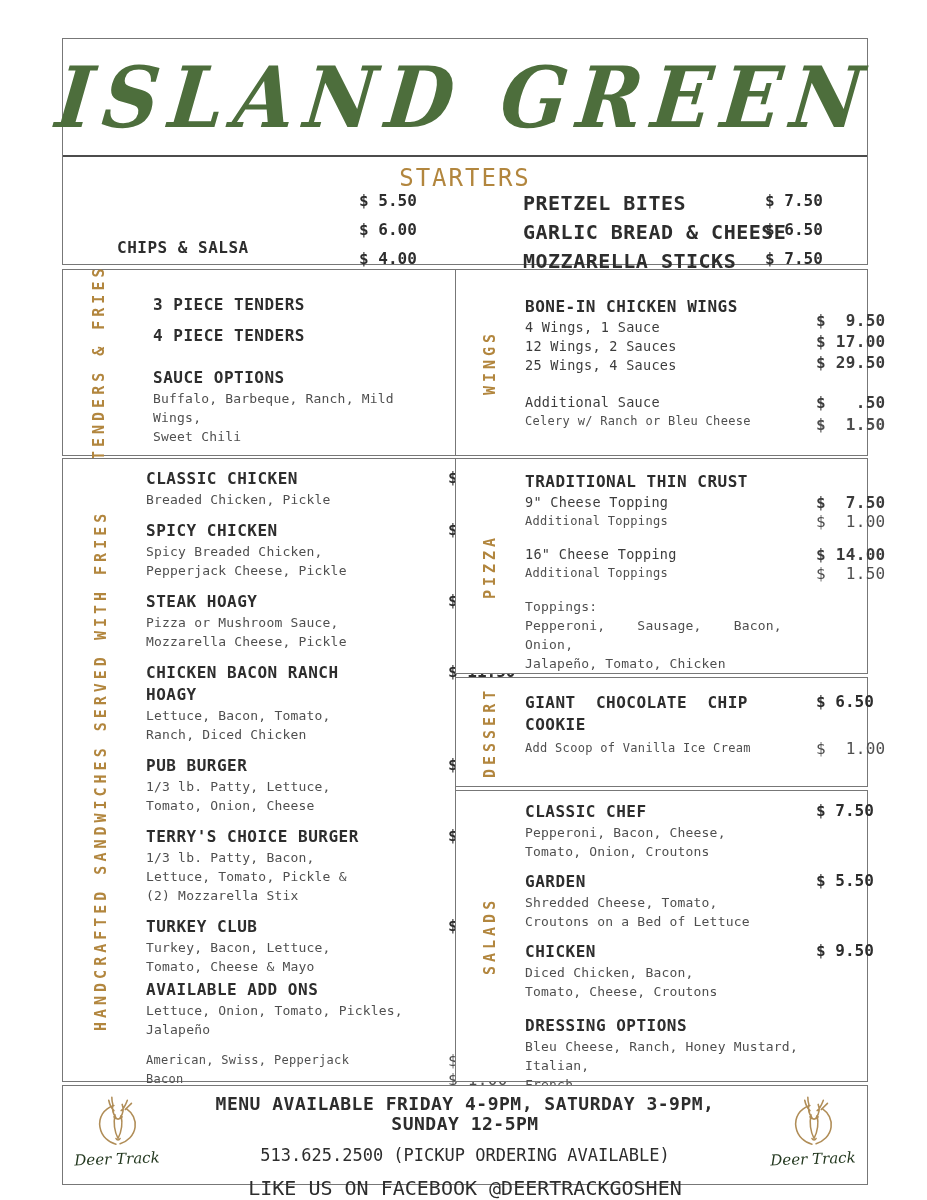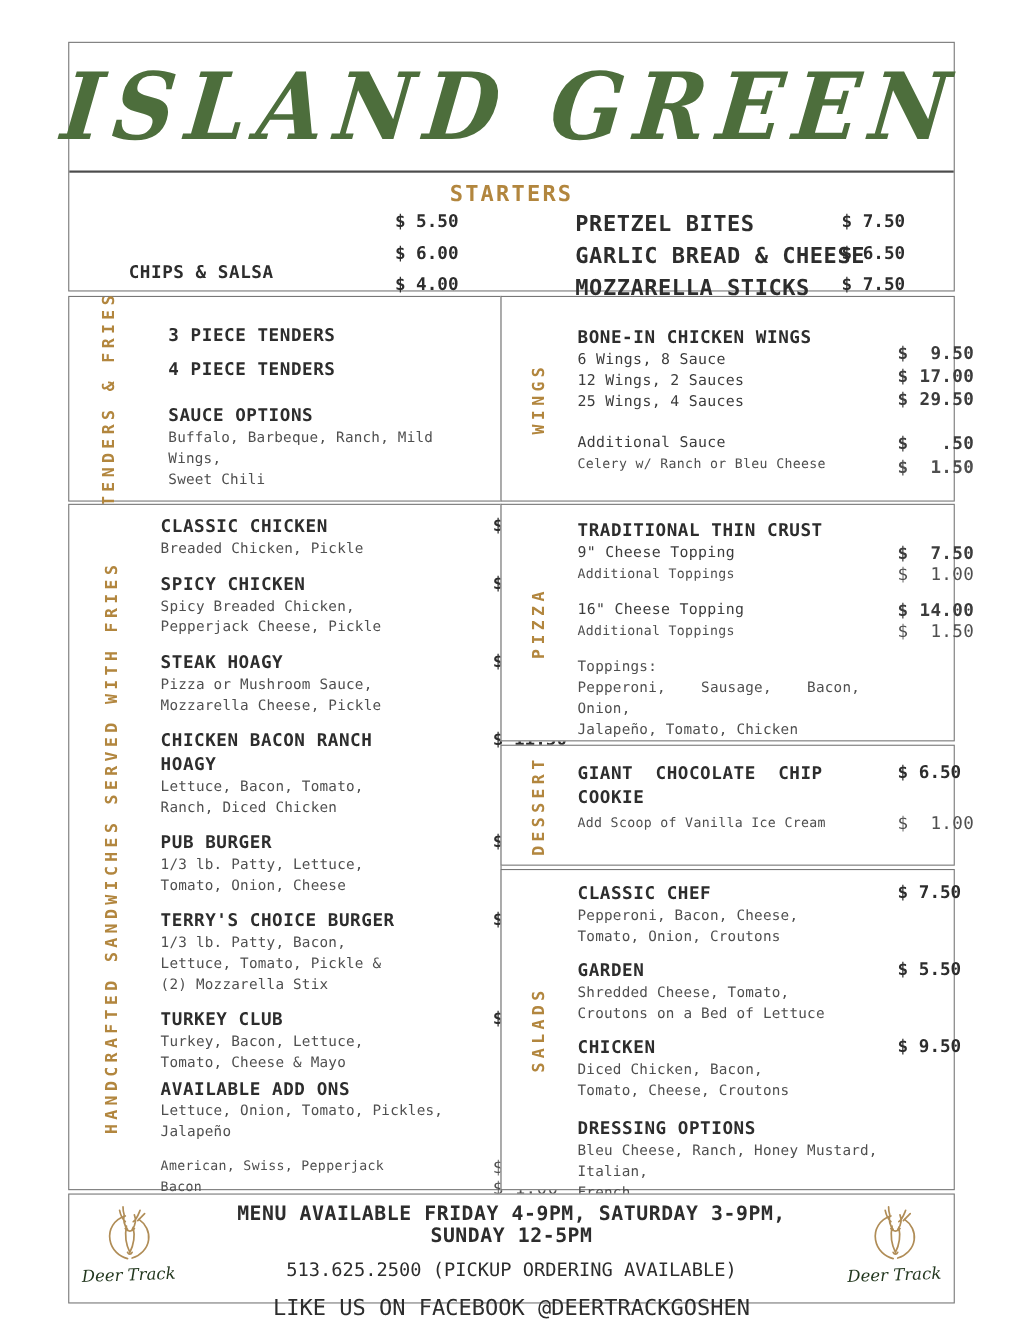--- a/index.html
+++ b/index.html
@@ -14,21 +14,21 @@
   
   .title-area{position:absolute;left:0;right:0;top:0;height:116px;display:flex;align-items:center;justify-content:center;}
   .brand{
     font-family:"DejaVu Serif","Liberation Serif",serif;
     font-style:italic;font-weight:bold;font-size:78px;letter-spacing:10px;
     transform:skewX(-6deg) scaleY(1.08);white-space:nowrap;
   }
   .title-divider{position:absolute;left:0;right:0;top:116px;border-top:2px solid #4c4c4c;}
   
   .sec-heading{
-    text-align:center;font-weight:bold;font-size:20px;letter-spacing:2px;margin-top:7px;
+    text-align:center;font-weight:normal;font-size:24px;letter-spacing:2px;margin-top:7px;
   }
   .starters-grid{position:absolute;left:0;top:152px;right:0;}
   .st-row{position:relative;height:29px;}
   .st-name-l{position:absolute;left:54px;top:0;font-weight:bold;font-size:16px;letter-spacing:.5px;margin-top:47px;}
   .st-price-l{position:absolute;left:296px;top:0;font-weight:bold;font-size:16px;white-space:pre;}
   .st-name-r{position:absolute;left:460px;top:0;font-weight:bold;font-size:20px;letter-spacing:.5px;}
   .st-price-r{position:absolute;left:702px;top:0;font-weight:bold;font-size:16px;white-space:pre;}
   
   .vlabel{
     position:absolute;top:0;bottom:0;width:24px;
@@ -111,21 +111,21 @@
   </div>
 </div>
 
 <div class="box col-right" style="left:455px;top:269px;width:413px;height:187px;">
   <div class="vlabel" style="left:22px;color:#b2863e;">WINGS</div>
   <div class="content" style="left:69px;right:8px;padding-top:26px;">
     <div class="item">
       <div class="iname">BONE-IN CHICKEN WINGS</div>
     </div>
     <div class="subline">
-      <span> 6 Wings, 8 Sauce</span>
+      <span> 4 Wings, 1 Sauce</span>
       <span class="price" style="transform:translateY(-7px);">$  9.50</span>
     </div>
     <div class="subline">
       <span>12 Wings, 2 Sauces</span>
       <span class="price" style="transform:translateY(-5px);">$ 17.00</span>
     </div>
     <div class="subline">
       <span>25 Wings, 4 Sauces</span>
       <span class="price" style="transform:translateY(-3px);">$ 29.50</span>
     </div>

